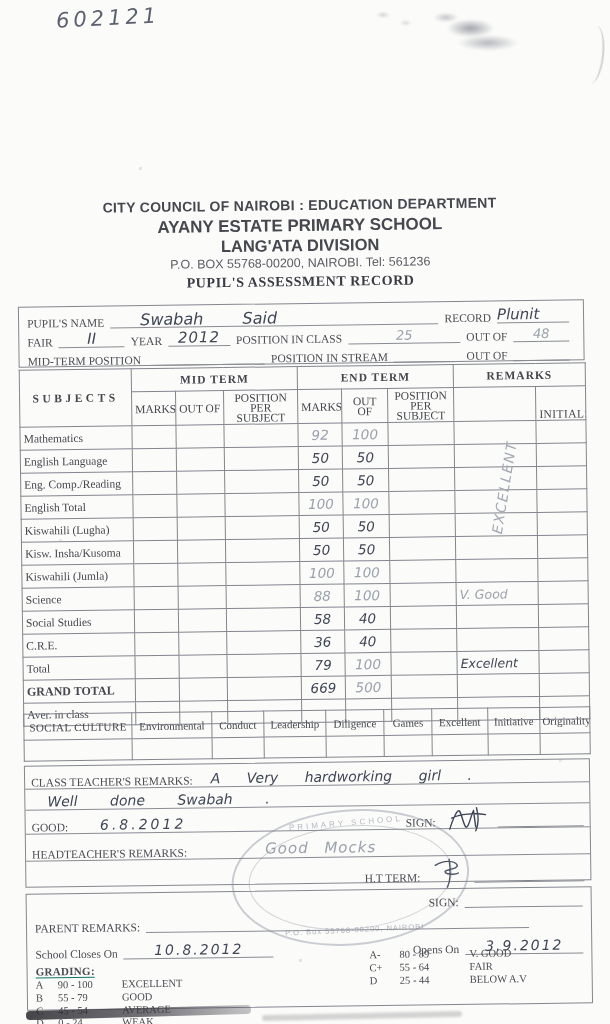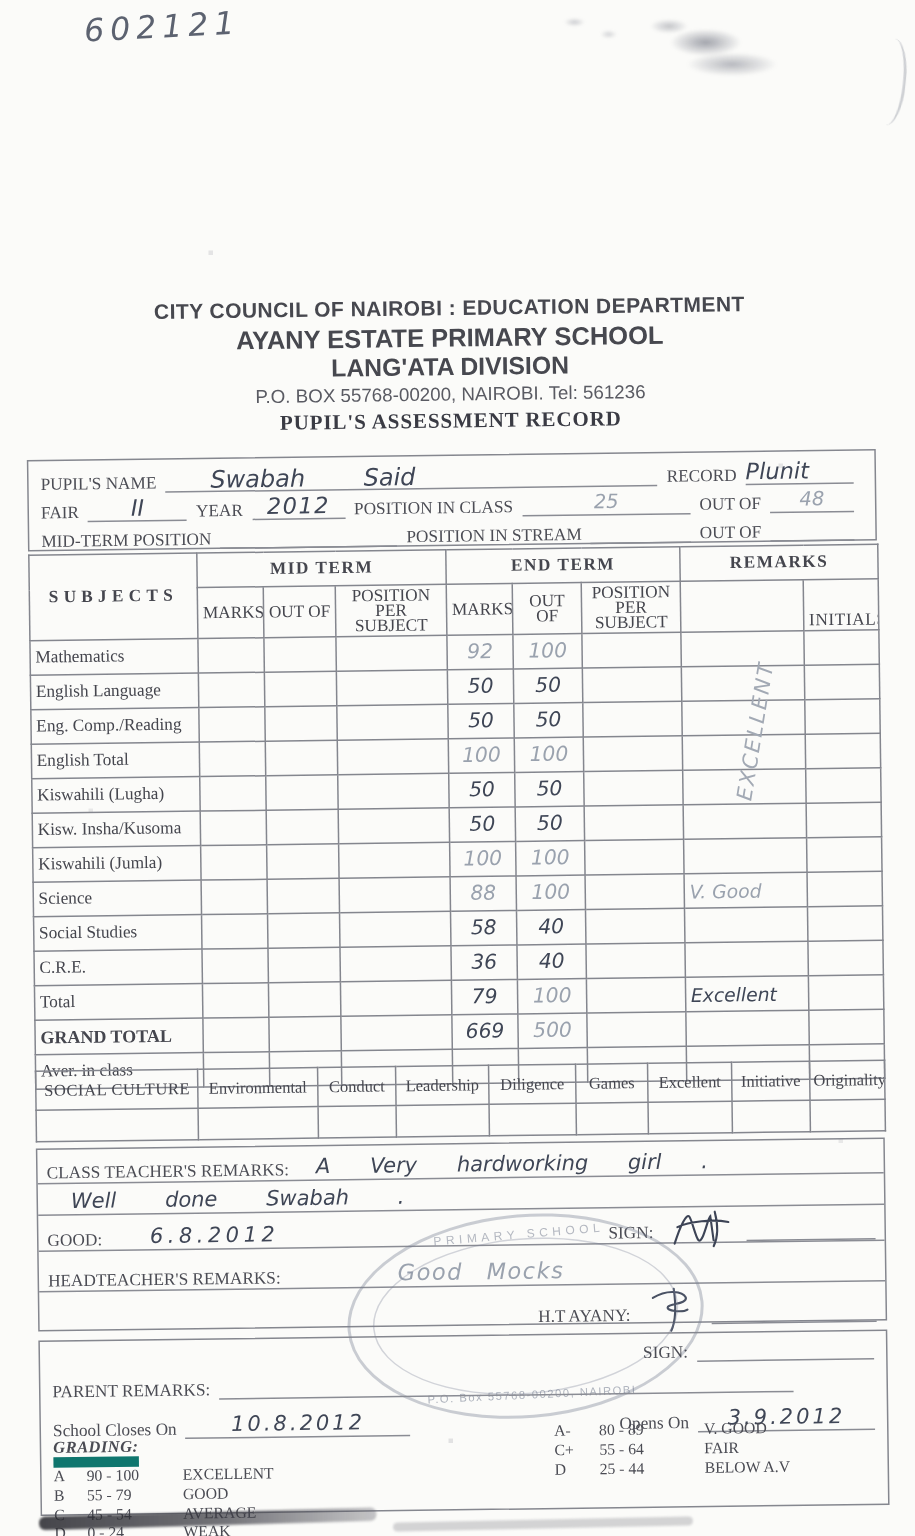--- a/index.html
+++ b/index.html
@@ -112,21 +112,21 @@
   .parent-box{top:890px;height:117px;font-size:11.5px;padding:2px 8px;position:absolute;}
   .prow{display:flex;align-items:flex-end;}
   .pr1{height:17px;justify-content:flex-end;}
   .pr2{height:21px;}
   .pr3{height:26px;}
   .pr4{height:16px;margin-top:2px;}
   .hw-closes{width:150px;text-align:center;font-size:14px;letter-spacing:2px;border-bottom:1px solid #8a8c94;}
   .hw-opens{width:118px;text-align:center;font-size:14px;letter-spacing:2px;border-bottom:1px solid #8a8c94;}
   .pu-long{flex:1;border-bottom:1px solid #8a8c94;height:14px;margin:0 54px 0 6px;}
   .pu-sign{width:118px;border-bottom:1px solid #8a8c94;height:14px;margin-left:6px;}
-  .glabel{font-weight:bold;font-size:11px;border-bottom:7px solid #0f766e;letter-spacing:.3px;font-style:italic;}
+  .glabel{font-weight:bold;font-size:11px;border-bottom:1px solid #0f766e;letter-spacing:.3px;}
   .grading-left{margin-top:1px;}
   .grow{display:flex;font-size:10.5px;line-height:12.8px;color:#4a4b53;}
   .ggrade{width:22px;} .grange{width:64px;} 
   .grading-right{position:absolute;left:342px;top:59px;}
   .grading-right .ggrade{width:30px;} .grading-right .grange{width:70px;}
 </style>
 </head>
 <body>
 
 <div class="page">
@@ -404,21 +404,21 @@
           <path d="M4 24 C8 12, 12 4, 14 6 C16 9, 18 20, 20 22 C23 24, 26 8, 28 6 L30 22 M6 13 C14 9, 30 8, 40 10 M31 3 C33 11, 33 20, 30 26" stroke="#3d4456" stroke-width="1.4" fill="none" stroke-linecap="round"></path>
         </svg>
         <span class="uline u90"></span>
       </div>
       <div class="trow rD">
         <span class="tlabel">HEADTEACHER'S REMARKS:</span>
         <span class="hw pencil hw-headrem">Good Mocks</span>
       </div>
       <div class="trow rE">
         <span class="spacer"></span>
-        <span class="tlabel">H.T AYANY:</span>
+        <span class="tlabel">H.T TERM:</span>
         <svg class="sig" width="38" height="32" viewBox="0 0 38 32">
           <path d="M5 9 C15 3, 25 5, 27 9 C28 13, 17 13, 15 15 C13 18, 25 19, 28 17 M19 3 C20 11, 21 23, 17 31" stroke="#4a5264" stroke-width="1.4" fill="none" stroke-linecap="round"></path>
         </svg>
         <span class="uline u110"></span>
       </div>
     </div>
 
     <div class="stamp">
       <div class="stamp-inner"></div>
       <div class="stamp-top">PRIMARY SCHOOL</div>

